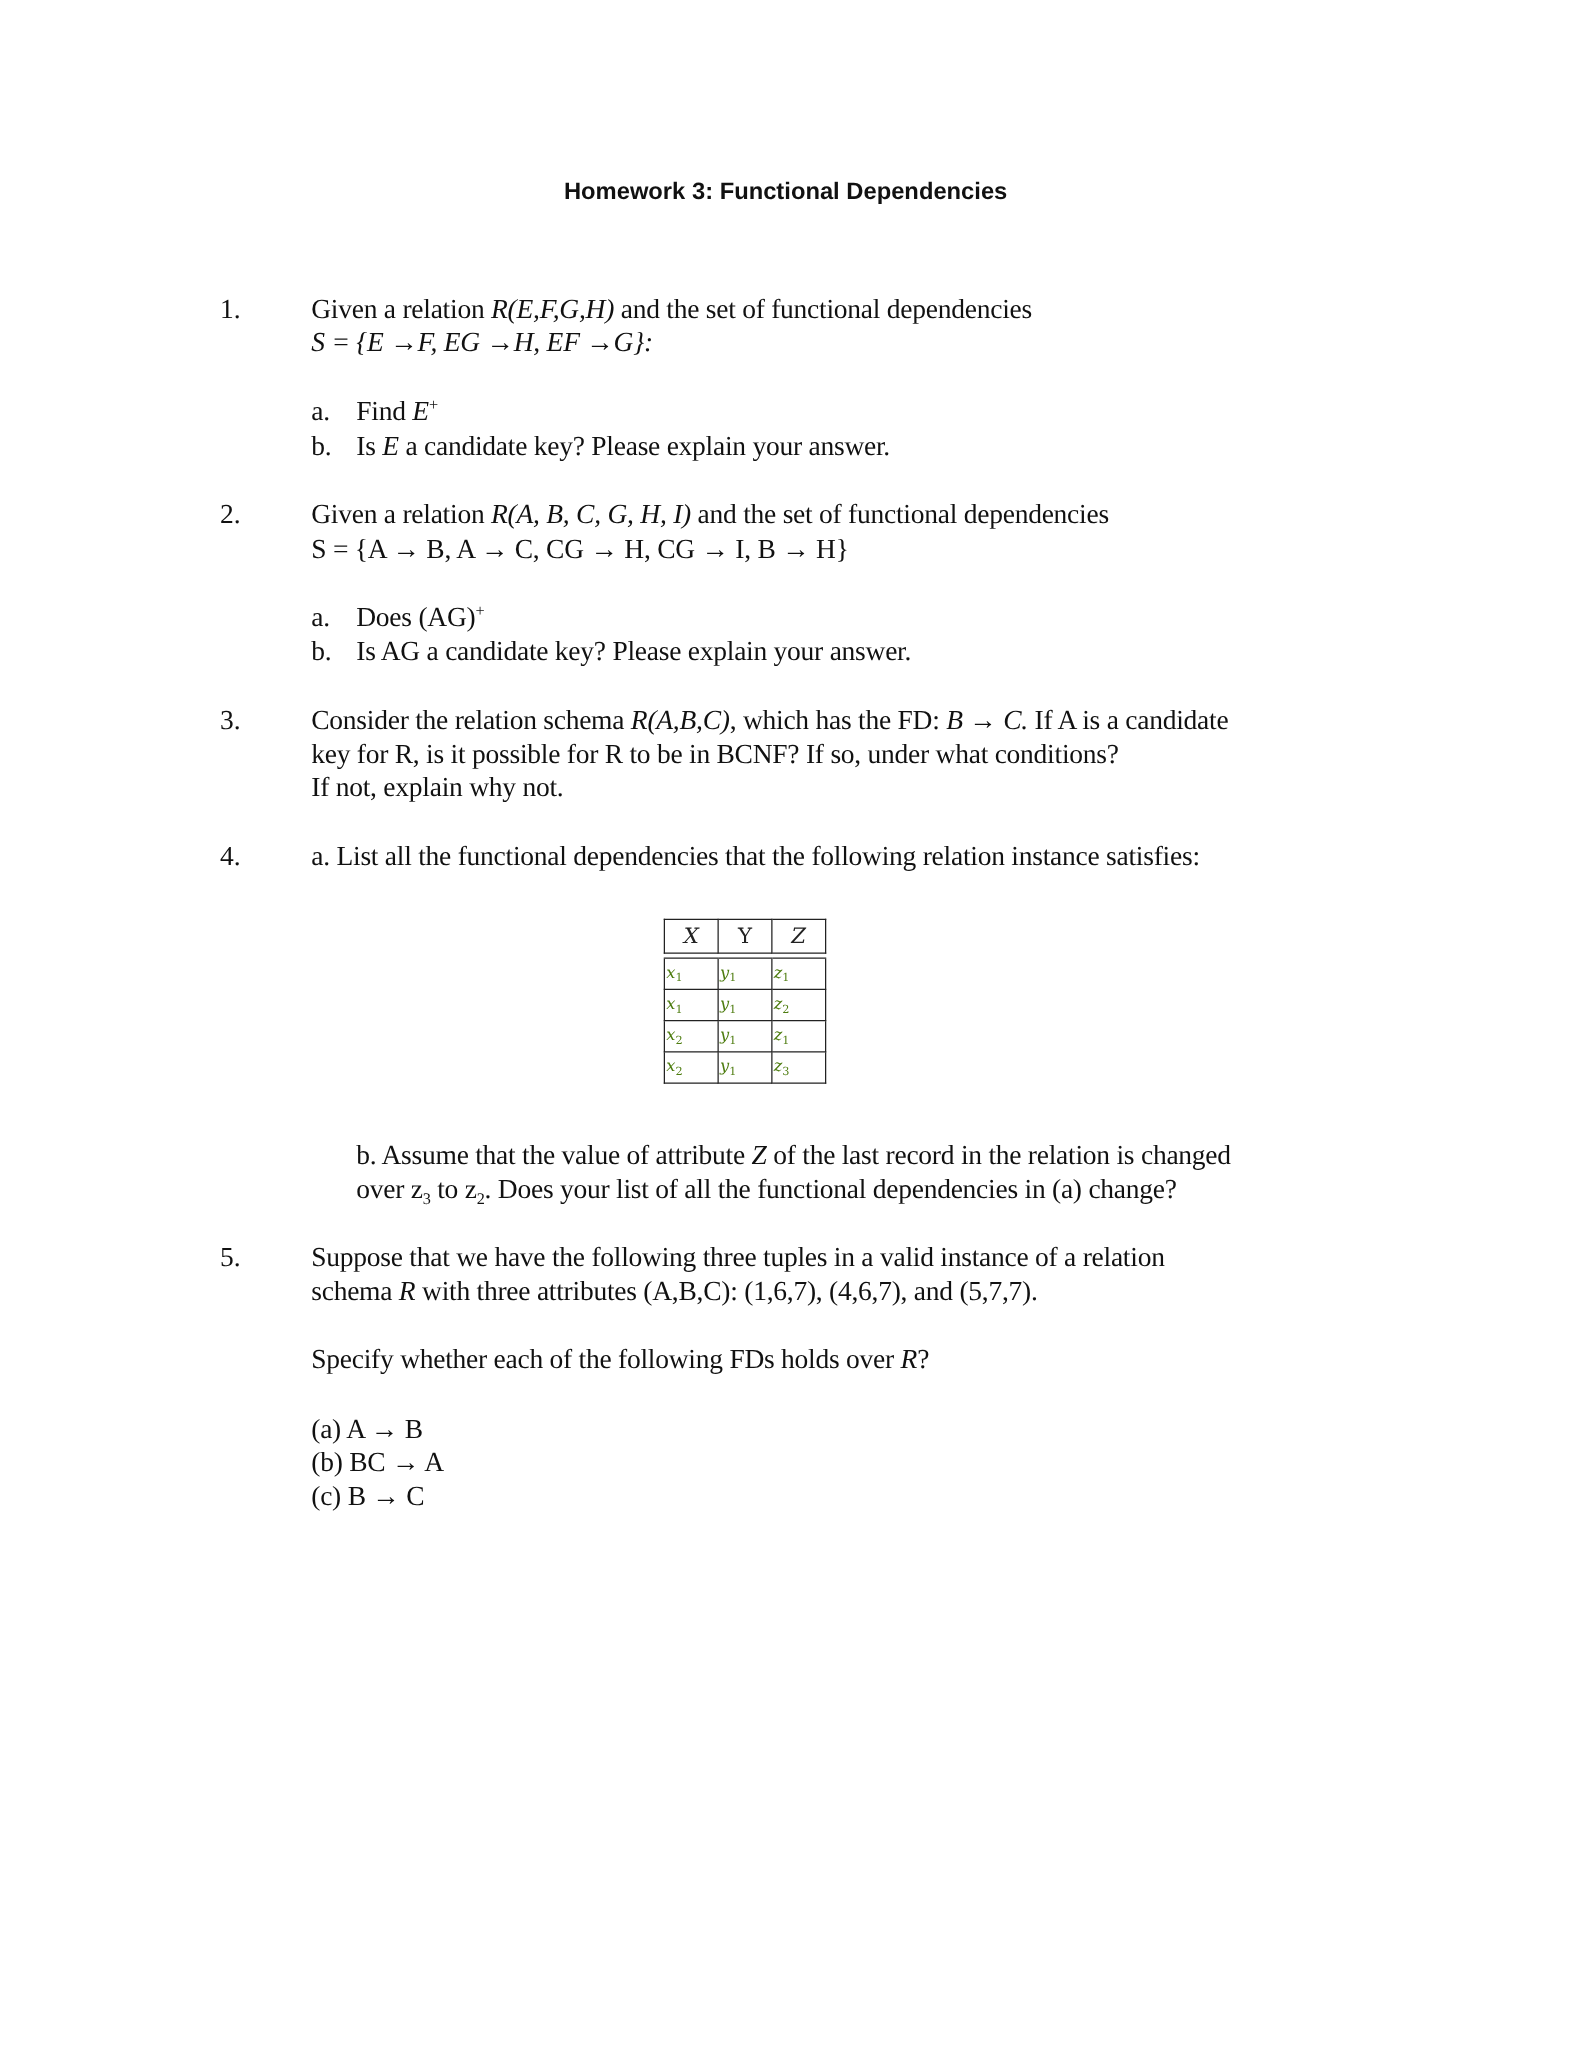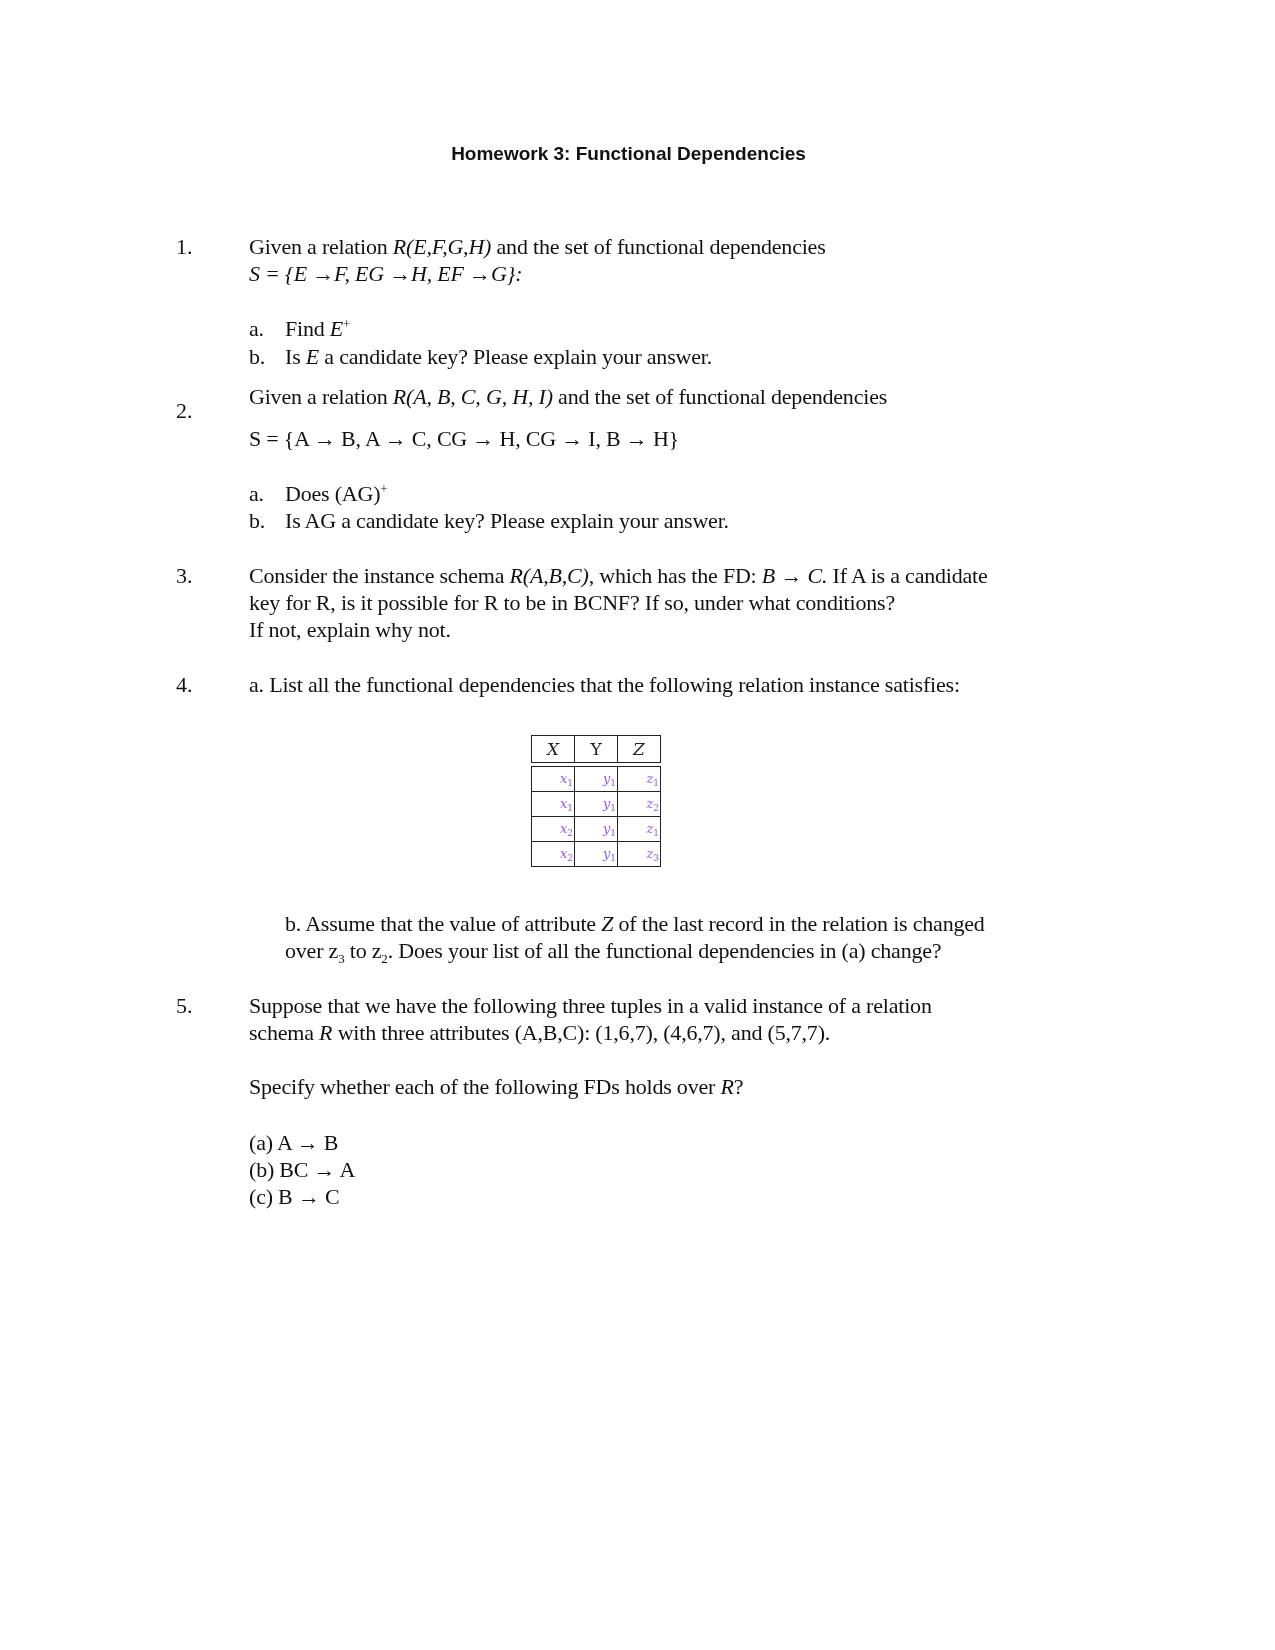--- a/index.html
+++ b/index.html
@@ -10,44 +10,44 @@
   .num { position:absolute; left:176px; font-size:22px; }
   .line { position:absolute; left:249px; font-size:22px; white-space:nowrap; letter-spacing:-0.2px; }
   .line.sub { left:285px; }
   .lbl { display:inline-block; width:36px; }
   i { font-style:italic;font-family:Liberation Serif, serif; }
   sup { font-size:13px; vertical-align:super; line-height:0; }
   sub.s { font-size:13px; vertical-align:sub; line-height:0; }
   table.rel { position:absolute; left:531px; top:735px; border-collapse:collapse;
               font-family:"DejaVu Serif", serif; font-style:italic; }
   table.rel th { border:1.5px solid #222; width:40px; height:24px; font-weight:normal; font-size:17px; color:#222; }
-  table.rel td { border:1.5px solid #222; height:22px; text-align:right; font-size:13px; color:#8b5cf6; }
+  table.rel td { border:1.5px solid #222; height:22px; text-align:left; font-size:13px; color:#4d7c0f; }
   table.rel tr.gap td { height:3px; border-left:none; border-right:none; padding:0; }
   table.rel tr:first-child th:nth-child(2) { font-style:normal; }
   .subi { font-size:9px; font-style:normal; vertical-align:-3px; }
 </style>
 </head>
 <body>
 
 <div class="title">Homework 3: Functional Dependencies</div>
 
 <div class="num" style="top:234px">1.</div>
 <div class="line" style="top:234px"><span>Given a relation </span><i>R(E,F,G,H)</i><span> and the set of functional dependencies</span></div>
 <div class="line" style="top:261px"><i>S = {E →F, EG →H, EF →G}:</i></div>
 <div class="line" style="top:316px"><span class="lbl">a.</span><span>Find </span><i>E</i><sup>+</sup></div>
 <div class="line" style="top:344px"><span class="lbl">b.</span><span>Is </span><i>E</i><span> a candidate key? Please explain your answer.</span></div>
 
 <div class="num" style="top:398px">2.</div>
-<div class="line" style="top:384px"><span>Given a relation </span><i>R(A, B, C, G, H, I)</i><span> and the set of functional dependencies</span></div>
+<div class="line" style="top:398px"><span>Given a relation </span><i>R(A, B, C, G, H, I)</i><span> and the set of functional dependencies</span></div>
 <div class="line" style="top:426px">S = {A → B, A → C, CG → H, CG → I, B → H}</div>
 <div class="line" style="top:481px"><span class="lbl">a.</span><span>Does (AG)</span><sup>+</sup></div>
 <div class="line" style="top:508px"><span class="lbl">b.</span><span>Is AG a candidate key? Please explain your answer.</span></div>
 
 <div class="num" style="top:563px">3.</div>
-<div class="line" style="top:563px"><span>Consider the instance schema </span><i>R(A,B,C)</i><span>, which has the FD:  </span><i>B → C.</i><span> If A is a candidate</span></div>
+<div class="line" style="top:563px"><span>Consider the relation schema </span><i>R(A,B,C)</i><span>, which has the FD:  </span><i>B → C.</i><span> If A is a candidate</span></div>
 <div class="line" style="top:590px">key for R, is it possible for R to be in BCNF? If so, under what conditions?</div>
 <div class="line" style="top:617px">If not, explain why not.</div>
 
 <div class="num" style="top:672px">4.</div>
 <div class="line" style="top:672px">a. List all the functional dependencies that the following relation instance satisfies:</div>
 
 <table class="rel">
   <tbody>
       <tr>
     <th>X</th>

